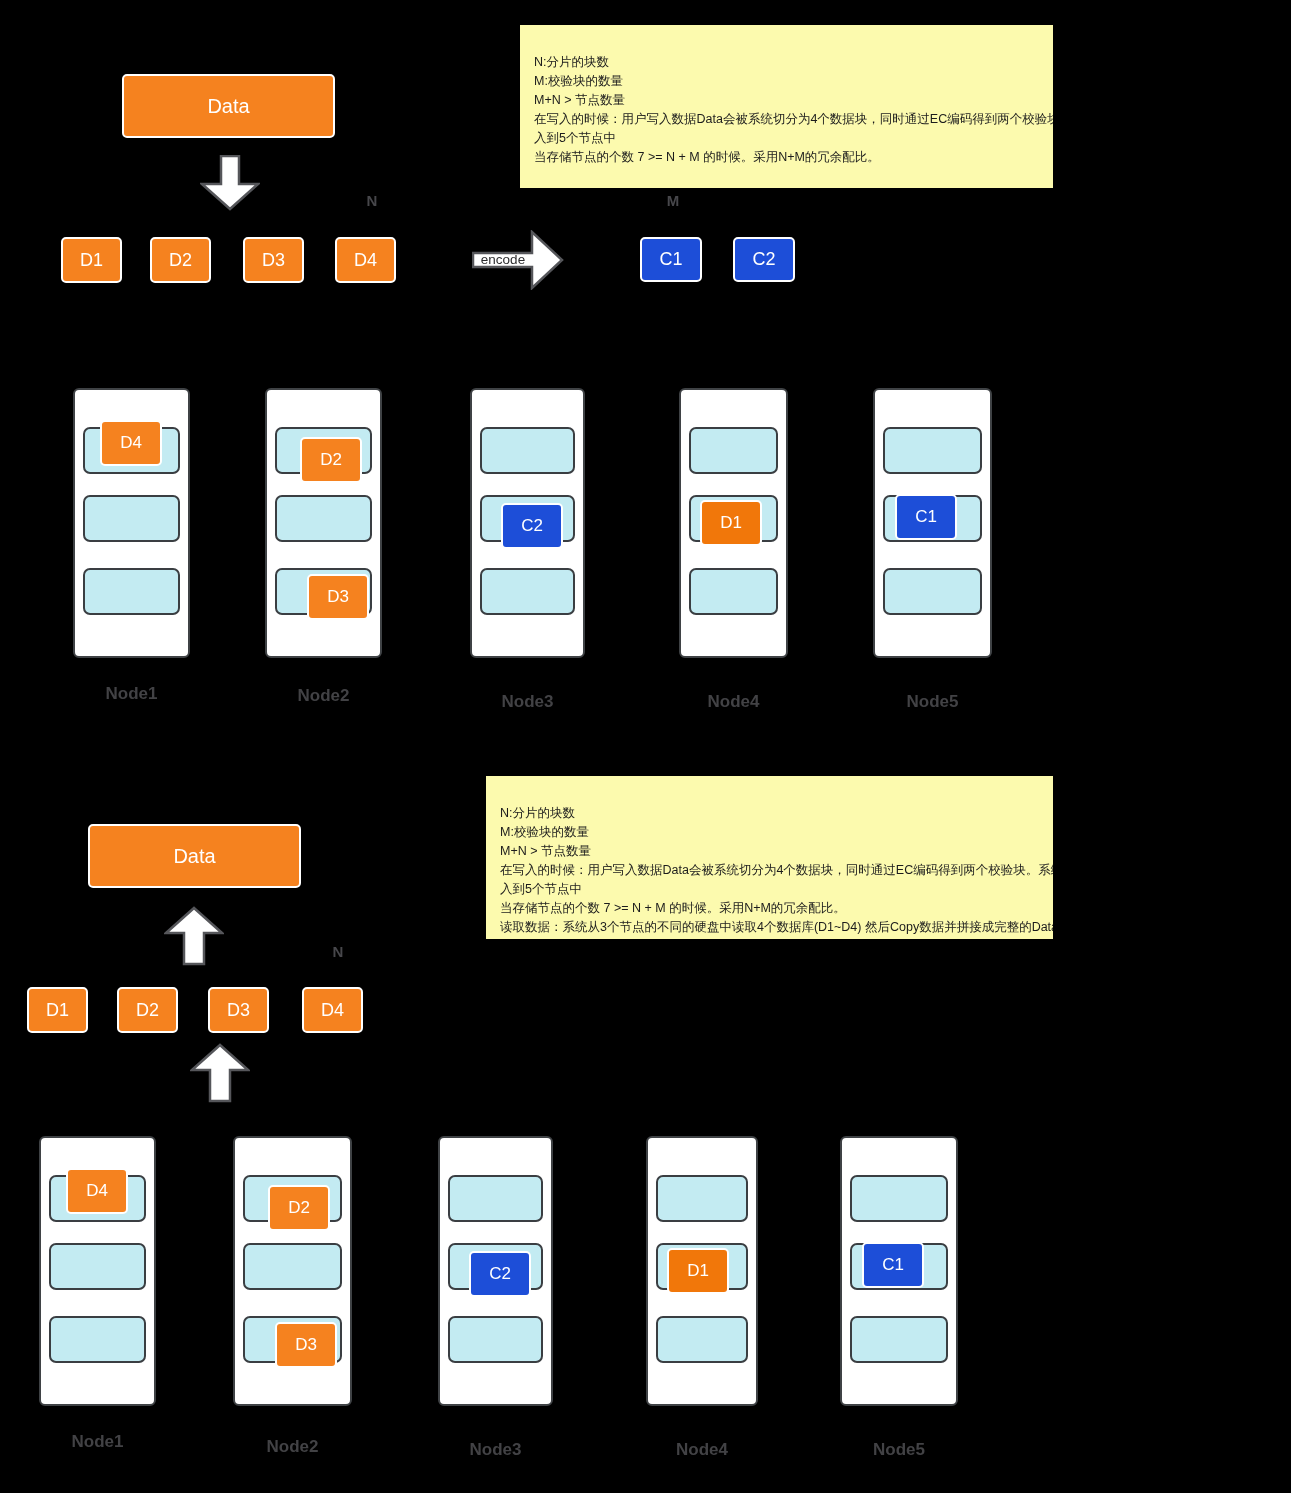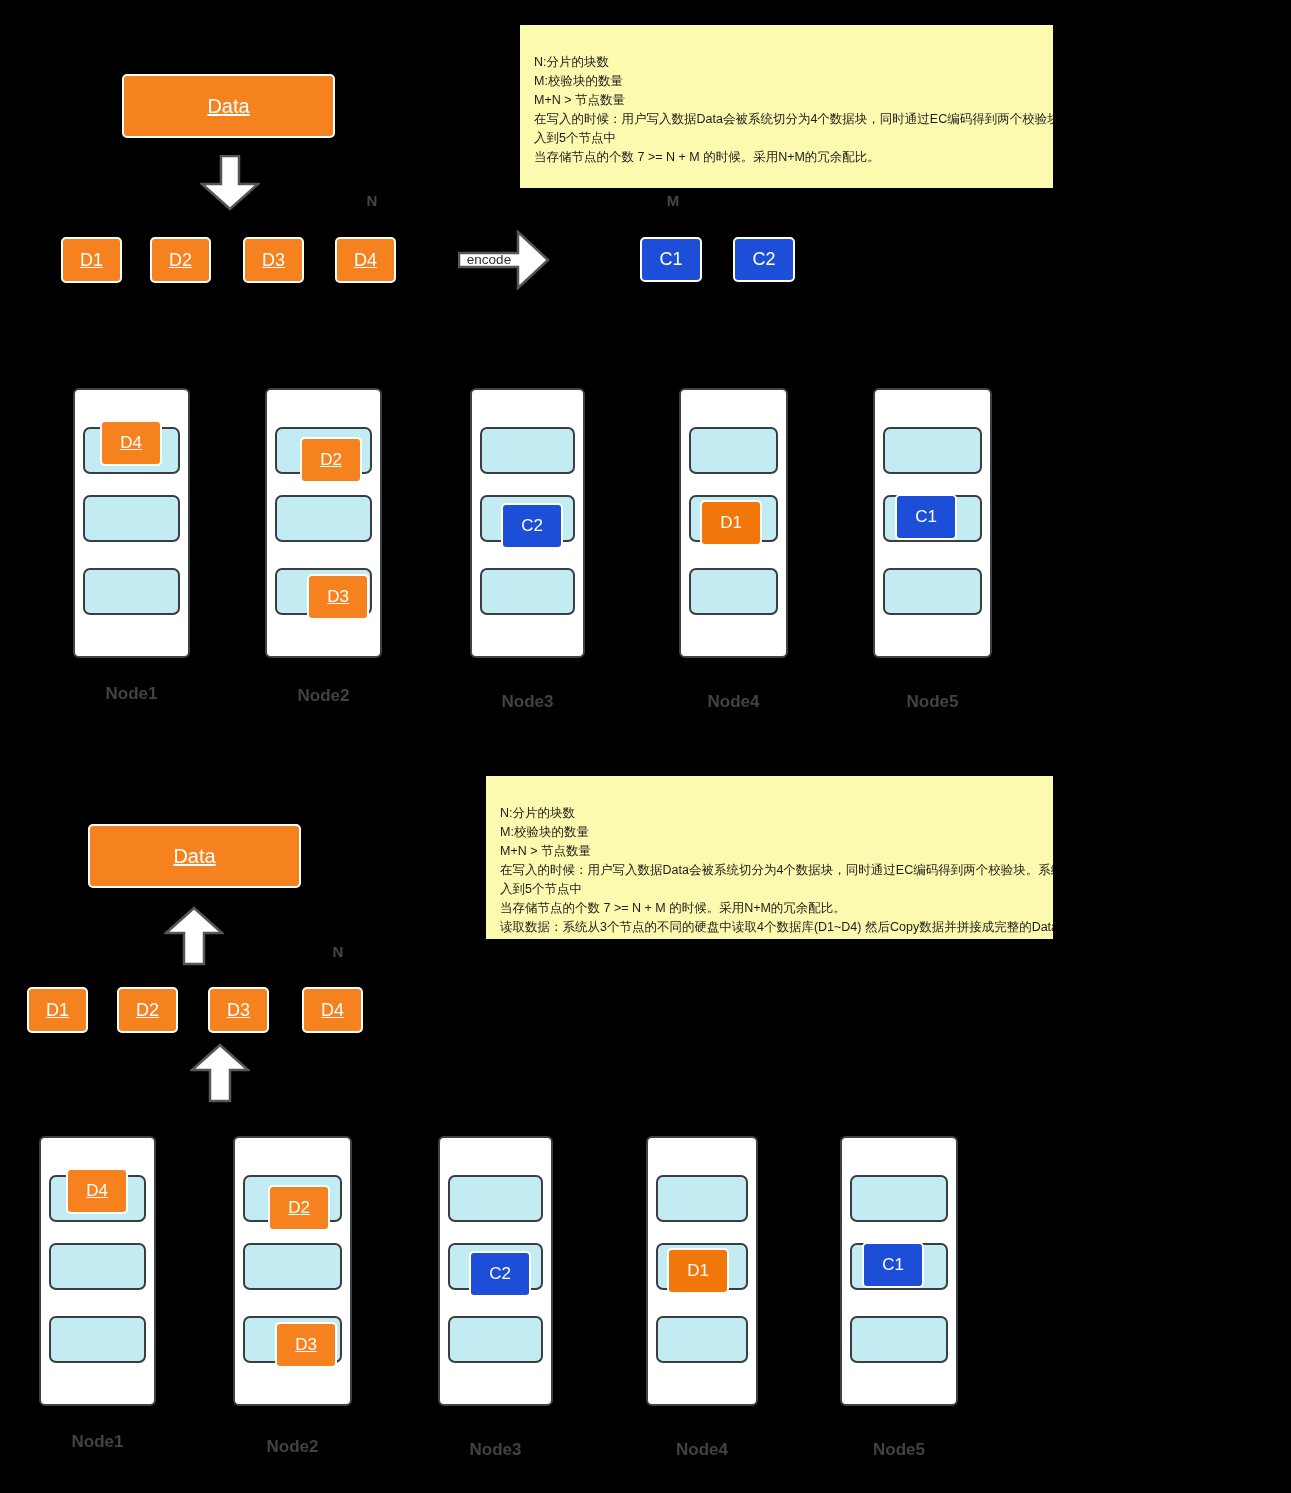--- a/index.html
+++ b/index.html
@@ -9,21 +9,21 @@
   }
   
   .note{position:absolute;background:#FCFAAE;}
   .note-fold{position:absolute;top:0;right:0;width:22px;height:22px;
     background:linear-gradient(225deg,#000000 0 50%,#C7C8CC 50% 100%);}
   .note-text{position:absolute;left:14px;right:18px;top:28px;
     color:#1C1C1C;font-size:12.5px;line-height:19px;white-space:pre-wrap;}
   
   .box{position:absolute;display:flex;align-items:center;justify-content:center;
     color:#FFFFFF;border:2px solid #FFFFFF;border-radius:5px;box-sizing:border-box;}
-  .orange{background:#F5821F;text-decoration:underline;}
+  .orange{background:#F5821F;}
   .deep{background:#F1770A;}
   .amber{background:#1d4ed8;}
   .data-box{width:213px;height:64px;font-size:20px;}
   .chunk{width:61px;height:46px;font-size:18px;}
   .pchunk{width:62px;height:45px;font-size:18px;}
   .blk{width:62px;height:46px;font-size:17px;z-index:3;}
   
   .node{position:absolute;height:270px;background:#FFFFFF;
     border:2px solid #3F4245;border-radius:6px;box-sizing:border-box;}
   .disk{position:absolute;left:8px;right:8px;height:47px;background:#C3EBF2;
@@ -61,21 +61,21 @@
     <polygon points="21,1 39,1 39,29 58,29 30,54 2,29 21,29"></polygon>
   </svg>
 
   <div class="flow-label" style="left:352px;top:192px">N</div>
 
   <div class="box orange chunk" style="left:61px;top:237px">D1</div>
   <div class="box orange chunk" style="left:150px;top:237px">D2</div>
   <div class="box orange chunk" style="left:243px;top:237px">D3</div>
   <div class="box orange chunk" style="left:335px;top:237px">D4</div>
 
-  <div class="encode-wrap" style="left:458px;top:230px">
+  <div class="encode-wrap" style="left:472px;top:230px">
     <svg class="arrow" style="left:0;top:0" width="92" height="60" viewBox="0 0 92 60">
       <polygon points="1,23 60,23 60,2 90,30 60,58 60,37 1,37"></polygon>
     </svg>
     <span class="encode-text">encode</span>
   </div>
 
   <div class="flow-label" style="left:653px;top:192px">M</div>
 
   <div class="box amber pchunk" style="left:640px;top:237px">C1</div>
   <div class="box amber pchunk" style="left:733px;top:237px">C2</div>

